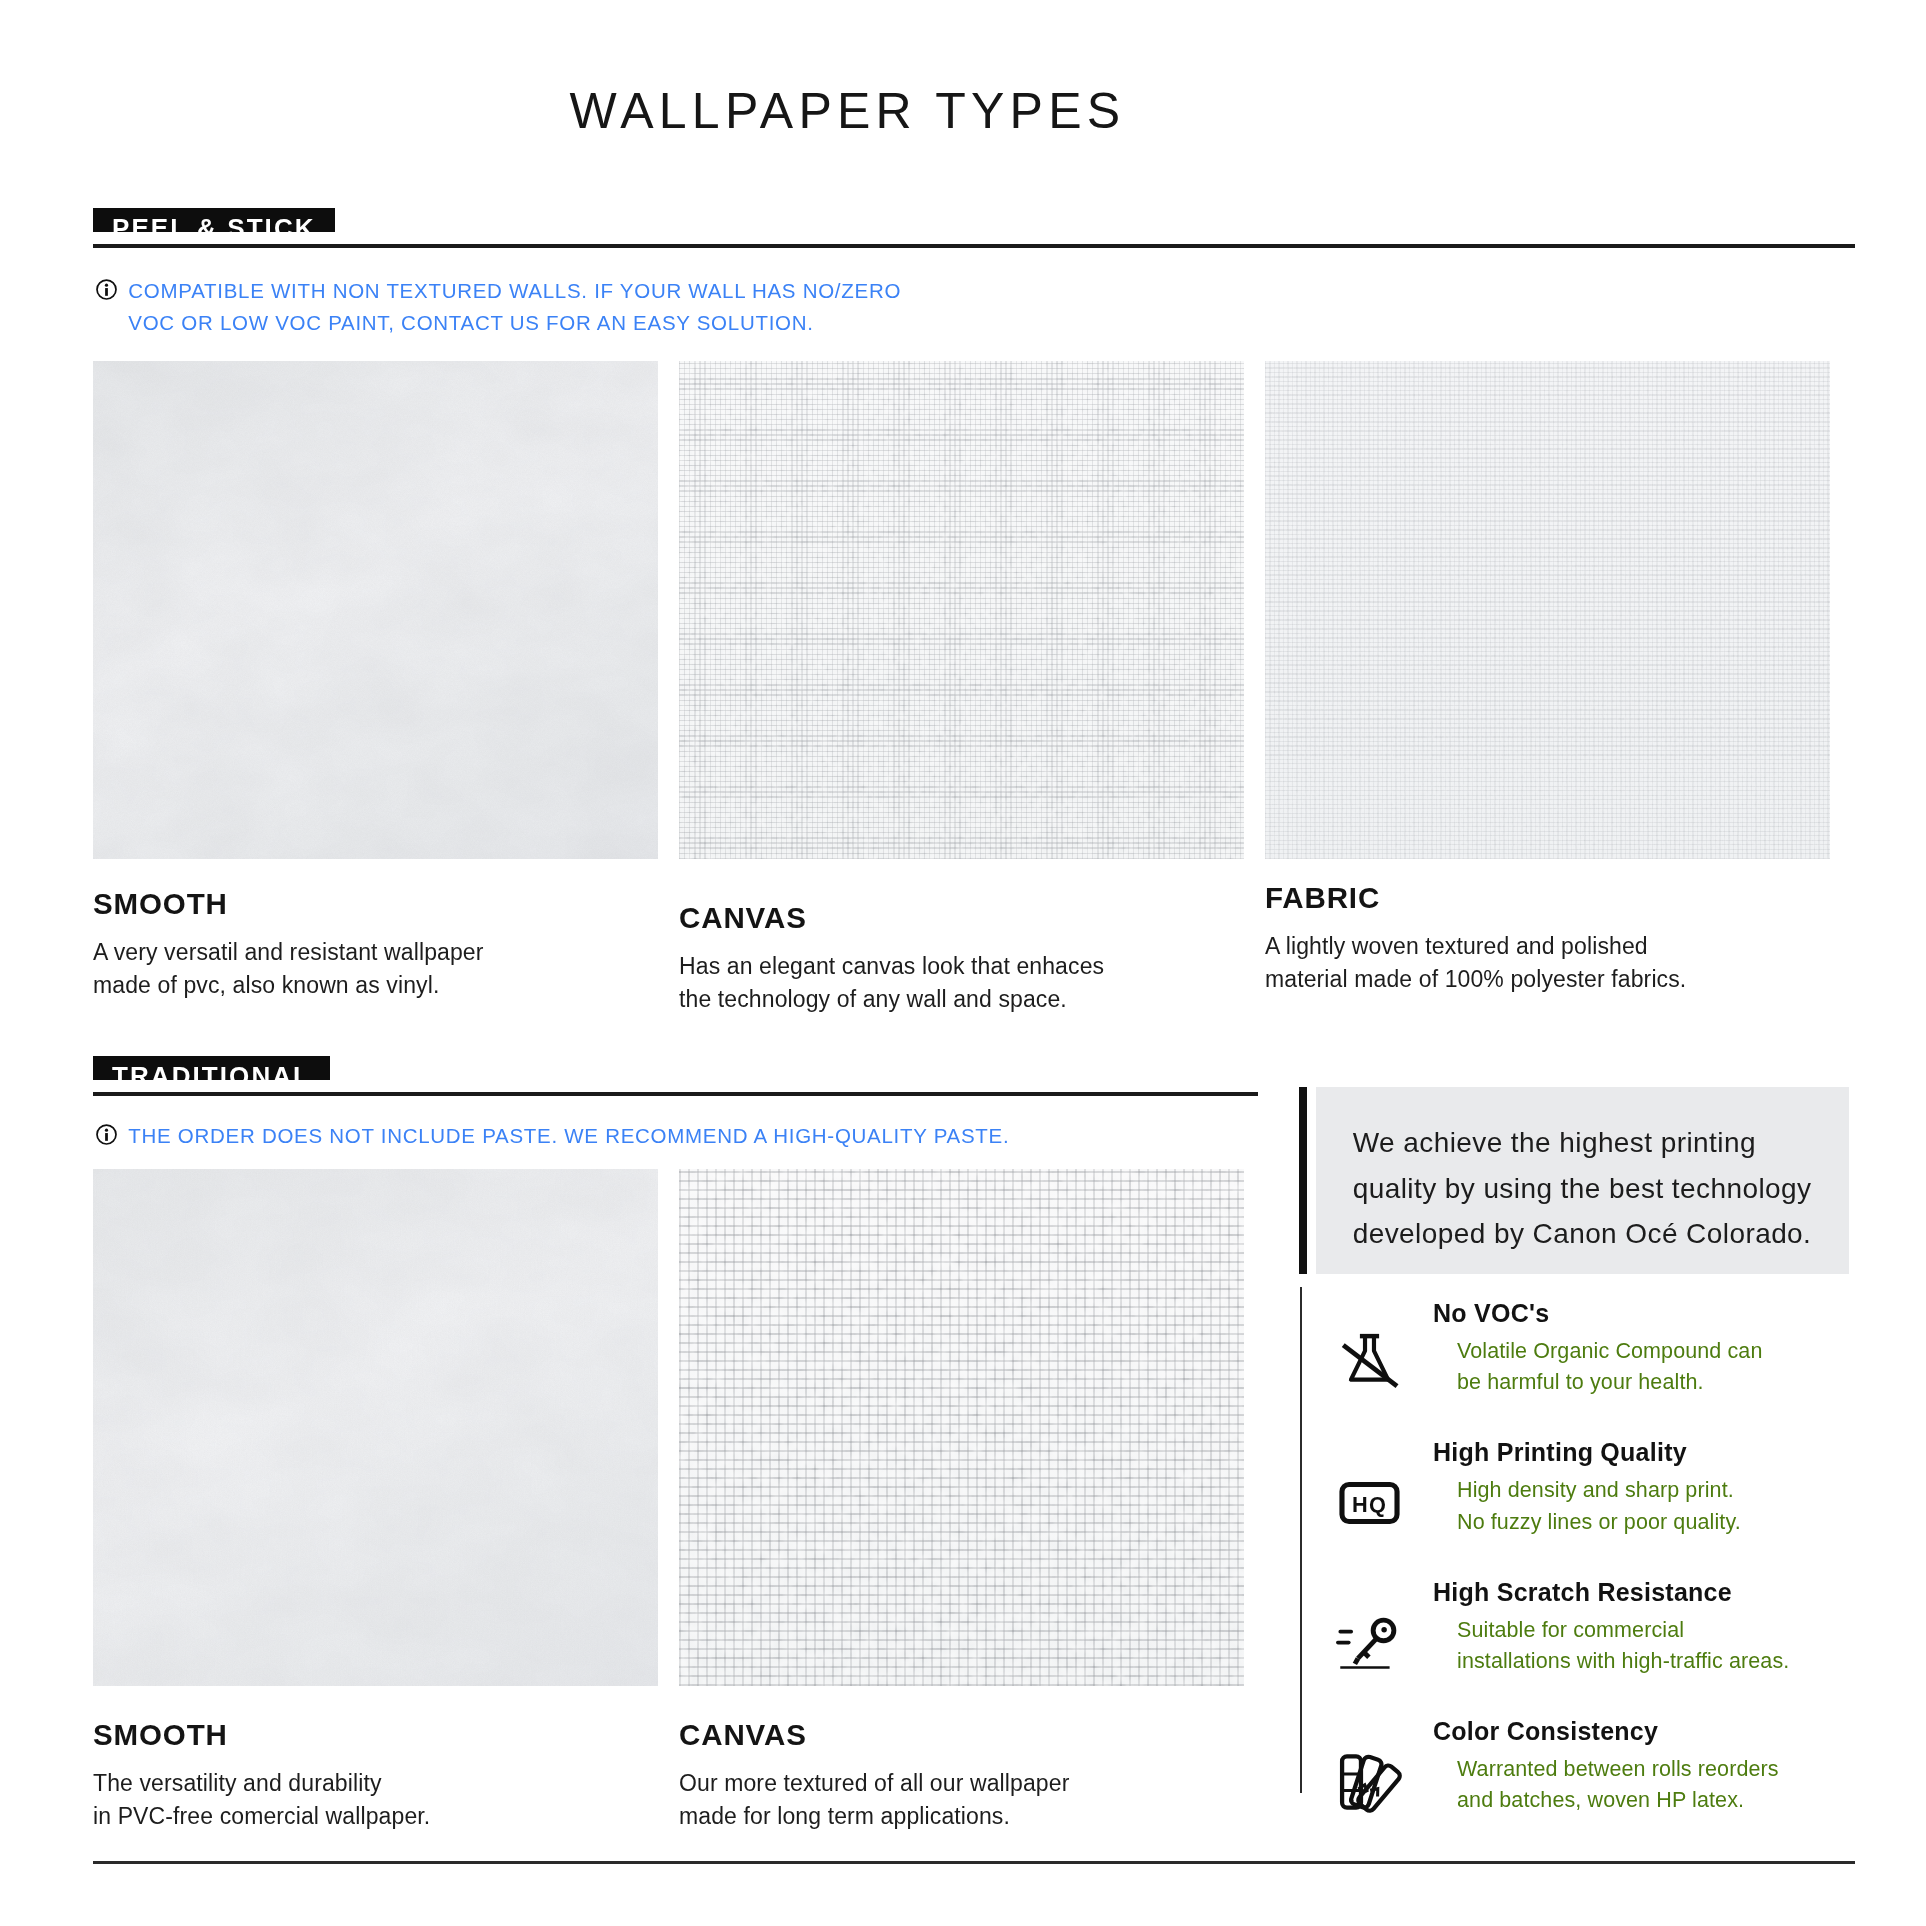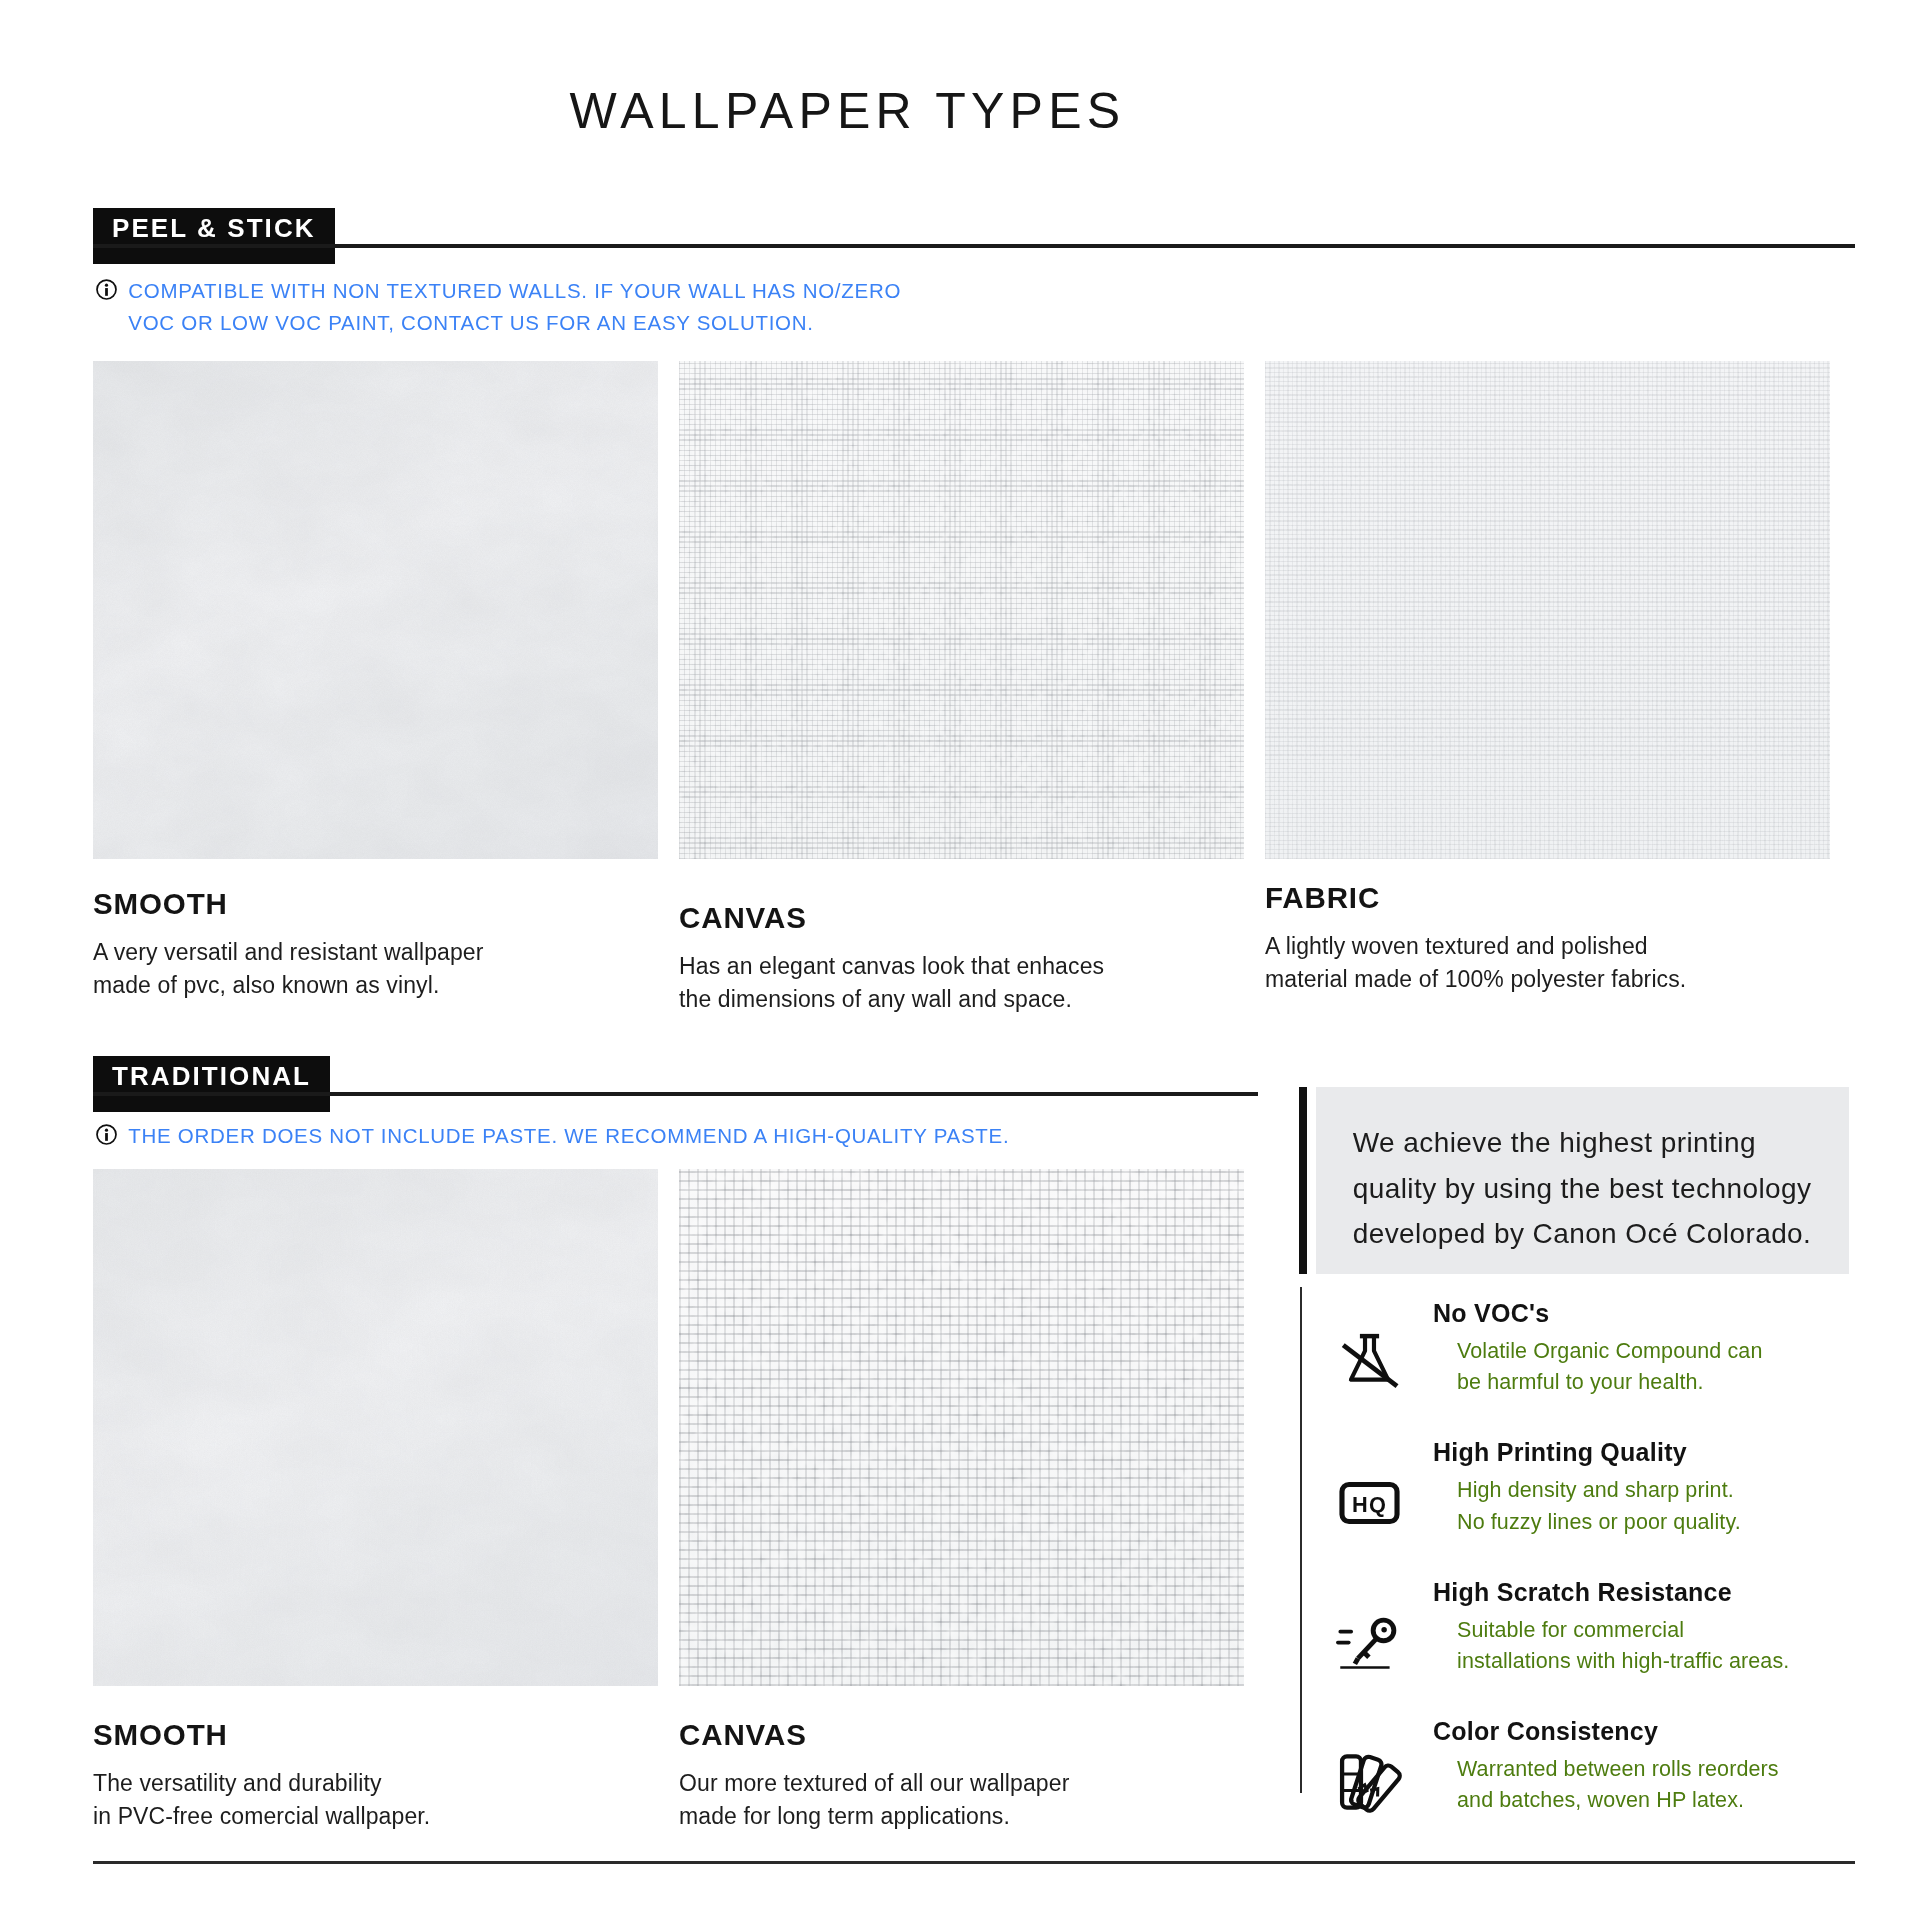--- a/index.html
+++ b/index.html
@@ -4,21 +4,21 @@
 <style>
   html,body{margin:0;padding:0;background:#ffffff;}
   body{font-family:"Liberation Sans", sans-serif;color:#1a1a1a;}
   .page{position:relative;width:1926px;height:1926px;background:#ffffff;overflow:hidden;}
 
   
   .title{position:absolute;left:93px;top:82px;width:1509px;text-align:center;
          font-size:50px;font-weight:400;letter-spacing:0.105em;color:#161616;white-space:nowrap;}
 
   
-  .badge{position:absolute;height:56px;line-height:40px;background:#0d0d0d;color:#ffffff;
+  .badge{position:absolute;height:24px;line-height:40px;background:#0d0d0d;color:#ffffff;
          font-size:26px;font-weight:700;letter-spacing:0.08em;padding:0 19px;white-space:nowrap;}
   .badge-peel{left:93px;top:208px;}
   .badge-trad{left:93px;top:1056px;}
   .rule{position:absolute;background:#1a1a1a;height:3.9px;}
   .rule-peel{left:93px;top:244px;width:1762px;}
   .rule-trad{left:93px;top:1092px;width:1165px;}
   .rule-bottom{left:93px;top:1861px;width:1762px;height:3.2px;background:#2a2a2a;}
 
   
   .note{position:absolute;display:flex;align-items:flex-start;}
@@ -125,21 +125,21 @@
         <svg class="grain" viewBox="0 0 880 775" preserveAspectRatio="none">
           <filter id="g2" x="-5%" y="-5%" width="110%" height="110%">
             <feTurbulence type="fractalNoise" baseFrequency="0.09 0.07" numOctaves="3" seed="5"></feTurbulence>
             <feColorMatrix type="matrix" values="0 0 0 0 1  0 0 0 0 1  0 0 0 0 1  0 0 0 0.55 0"></feColorMatrix>
           </filter>
           <rect width="880" height="775" filter="url(#g2)"></rect>
         </svg>
       </div>
       <div class="sample-label off-b">CANVAS</div>
       <div class="sample-desc">Has an elegant canvas look that enhaces
-the dimensions of any wall and space.</div>
+the technology of any wall and space.</div>
     </div>
 
     <div class="card">
       <div class="swatch tex-fabric">
         <svg class="grain" viewBox="0 0 880 775" preserveAspectRatio="none">
           <filter id="g3" x="-5%" y="-5%" width="110%" height="110%">
             <feTurbulence type="fractalNoise" baseFrequency="0.35 0.18" numOctaves="2" seed="9"></feTurbulence>
             <feColorMatrix type="matrix" values="0 0 0 0 0.93  0 0 0 0 0.94  0 0 0 0 0.95  0 0 0 0.45 0"></feColorMatrix>
           </filter>
           <rect width="880" height="775" filter="url(#g3)"></rect>

